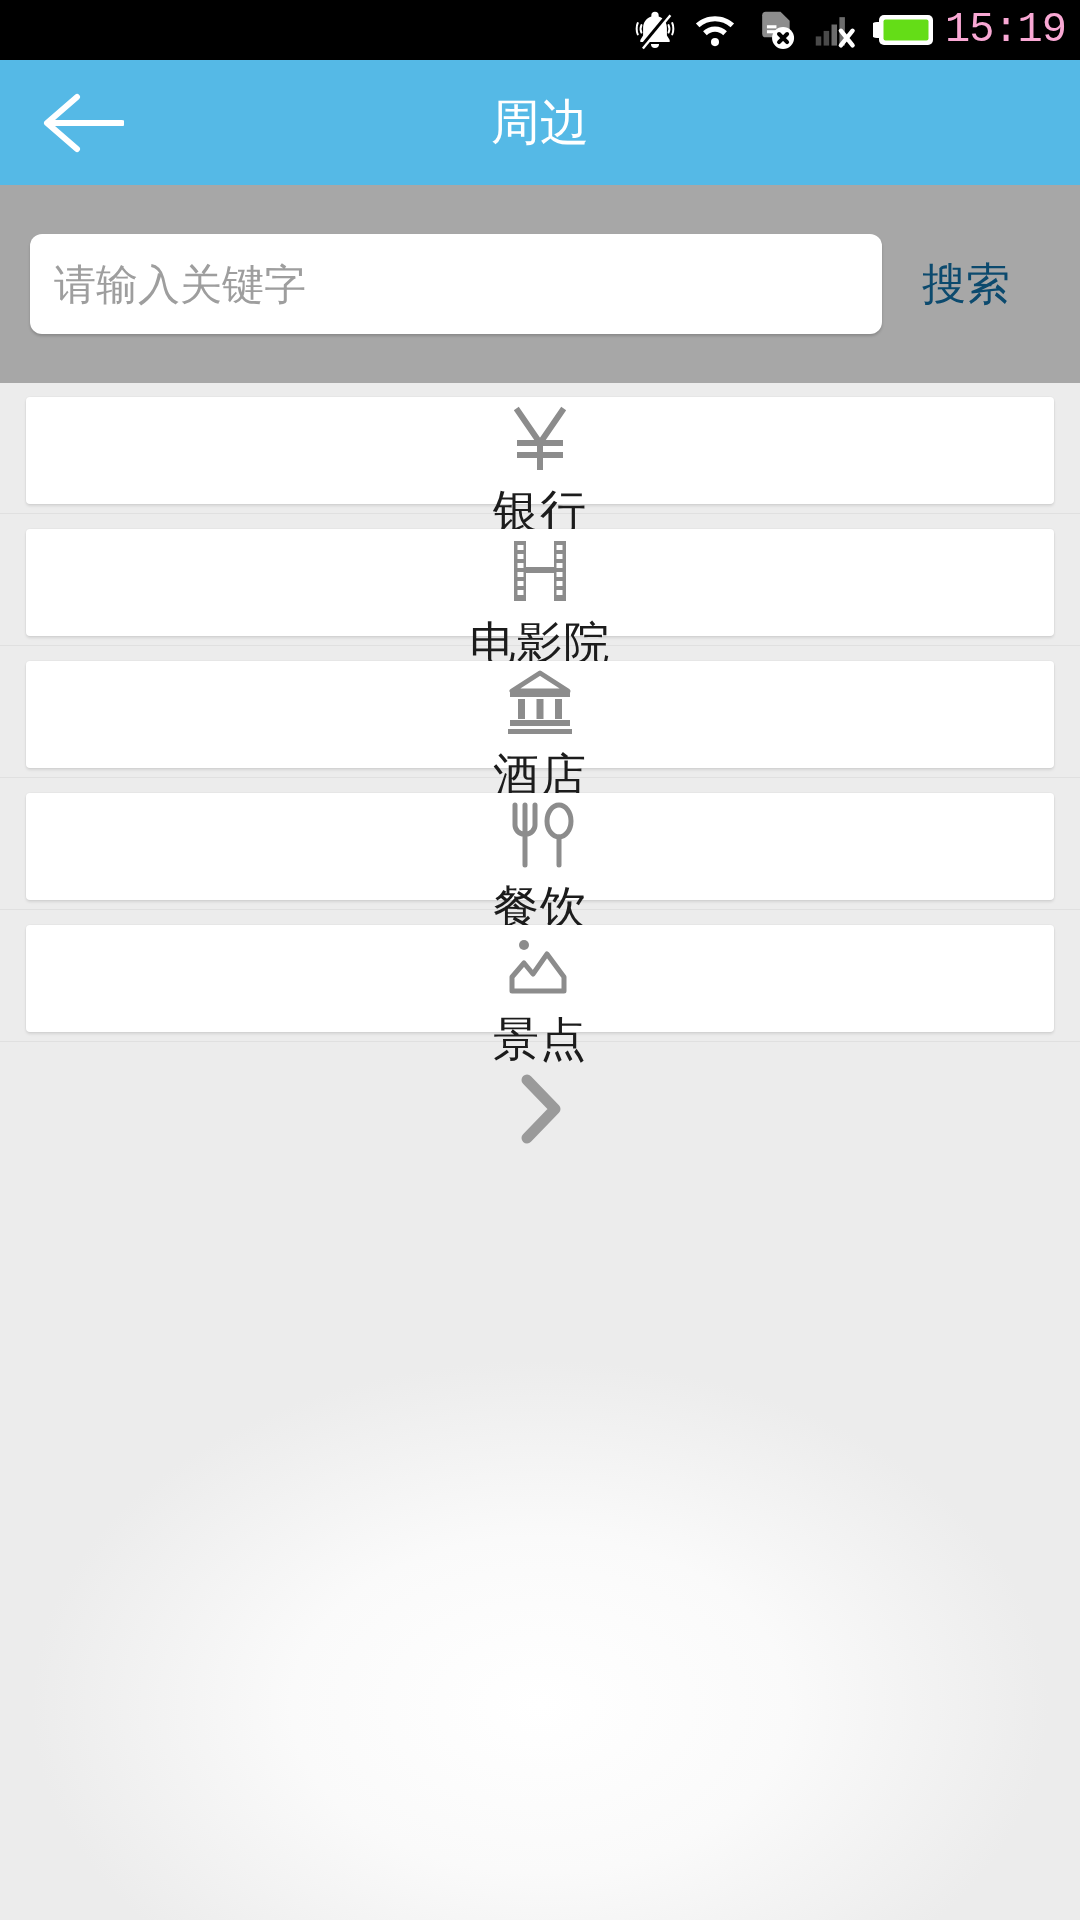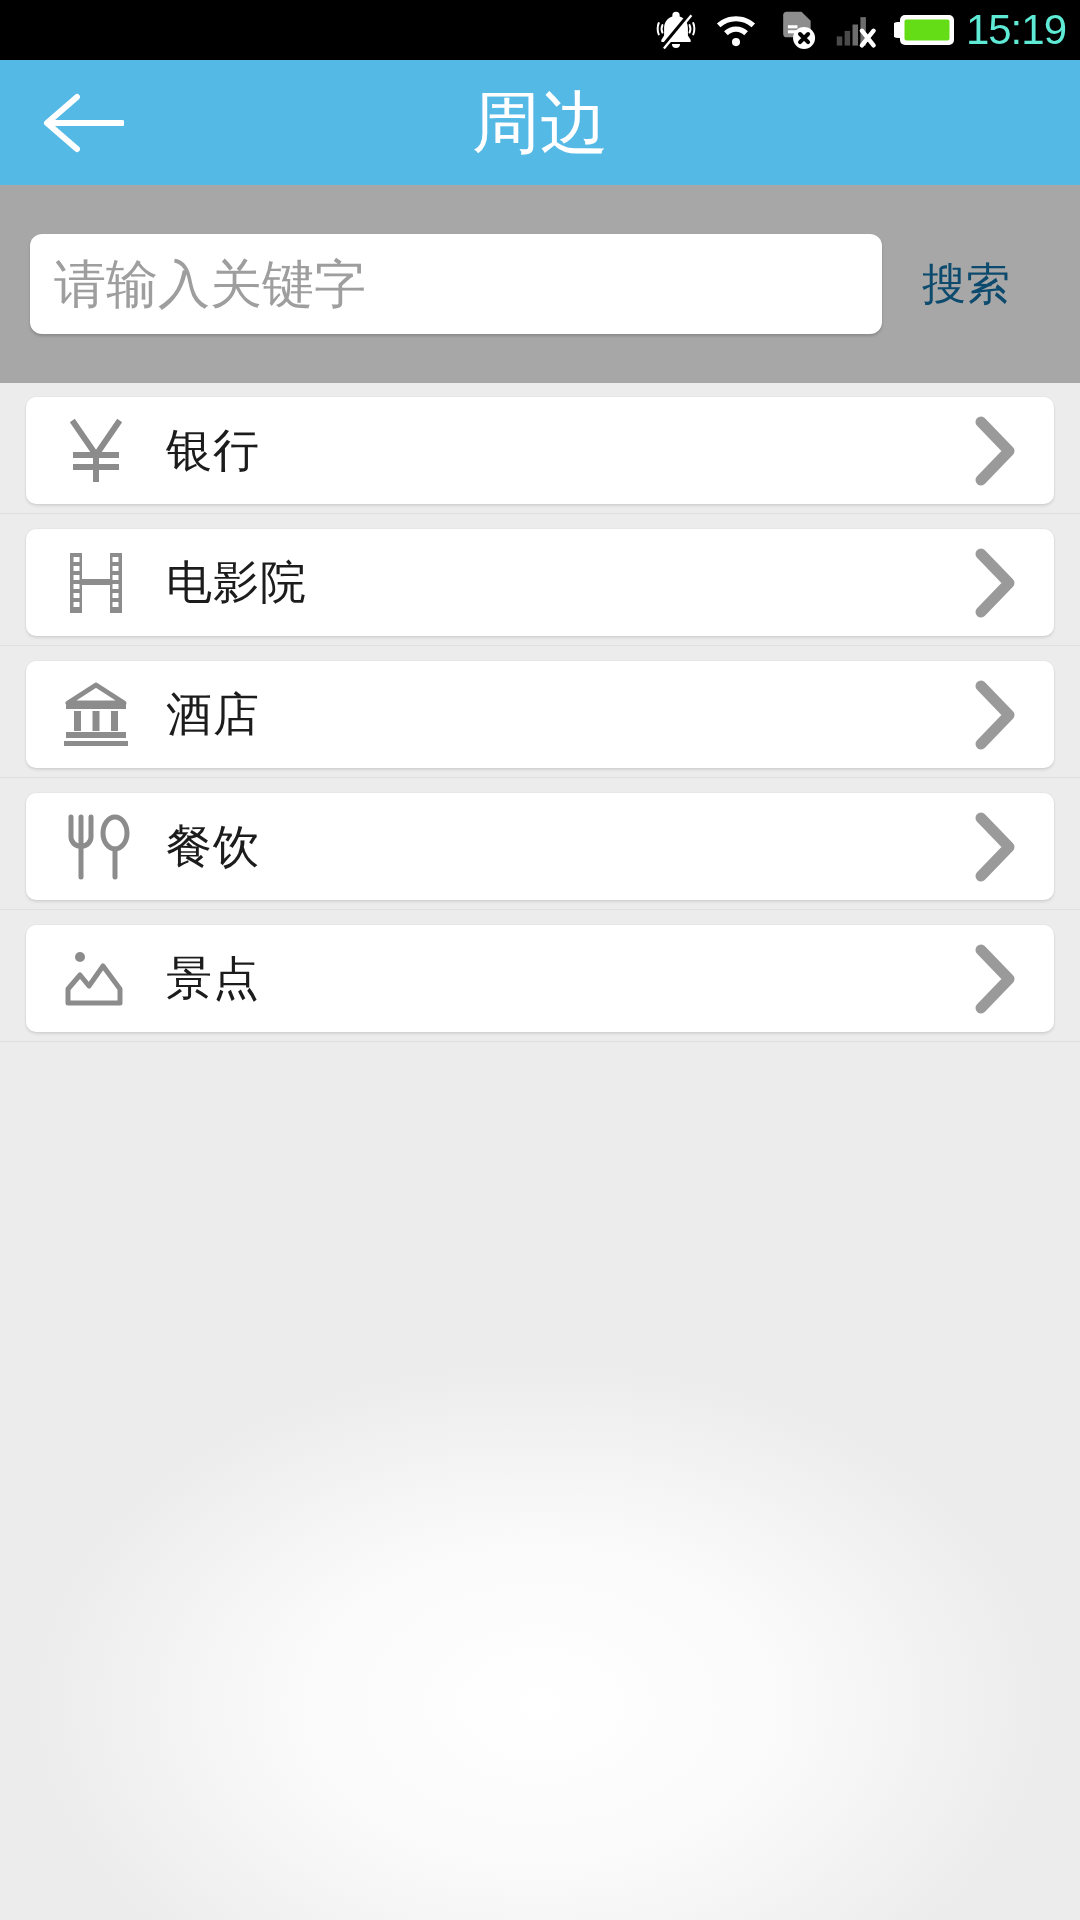--- a/index.html
+++ b/index.html
@@ -13,48 +13,48 @@
 
   
   .statusbar {
     height: 60px; background: #000000; color: #ffffff;
     display: flex; align-items: center; justify-content: flex-end;
     padding: 0 14px 0 0; flex: 0 0 60px;
   }
   .sb-icons { display: flex; align-items: center; gap: 16px; }
   .sb-icon { display: flex; align-items: center; justify-content: center; }
   .sb-time {
-    font-size: 42px; color: #5eead4; margin-left: 10px;
+    font-size: 42px; color: #f9a8d4; margin-left: 10px;
     letter-spacing: -1px; line-height: 1; font-weight: 300;
-    font-family: Liberation Sans, sans-serif;
+    font-family: Liberation Mono, monospace;
   }
 
   
   .header {
     height: 125px; background: #55b9e6; position: relative;
     display: flex; align-items: center; flex: 0 0 125px;
   }
   .back-btn {
     position: absolute; left: 36px; top: 50%; transform: translateY(-50%);
     width: 92px; height: 92px; display: flex; align-items: center; justify-content: center;
   }
   .header-title {
     width: 100%; text-align: center; color: #ffffff;
-    font-size: 68px; line-height: 125px; font-weight: 400;
+    font-size: 49px; line-height: 125px; font-weight: 400;
   }
 
   
   .searchbar {
     height: 198px; background: #a7a7a7; flex: 0 0 198px;
     display: flex; align-items: center; padding: 0 30px;
   }
   .search-input {
     flex: 1 1 auto; height: 100px; background: #ffffff;
     border: none; border-radius: 12px; outline: none;
-    font-size: 52px; color: #333333; padding: 0 24px;
+    font-size: 42px; color: #333333; padding: 0 24px;
     font-family: "DejaVu Sans", "Liberation Sans", sans-serif;
     box-shadow: 0 2px 3px rgba(0,0,0,0.18);
   }
   .search-input::placeholder { color: #9e9e9e; opacity: 1; }
   .search-btn {
     flex: 0 0 auto; width: 168px; text-align: center;
     font-size: 44px; color: #0c4a6e; user-select: none;
   }
 
   
@@ -65,23 +65,23 @@
       #ececec;
     padding-top: 10px;
   }
   .row {
     position: relative; height: 121px; margin: 0 0 11px 0;
     display: flex; align-items: center;
     border-bottom: 1px solid #e0e0e0;
   }
   .card {
     position: absolute; left: 26px; right: 26px; top: 4px; bottom: 9px;
-    background: #ffffff; border-radius: 10px;
+    background: #ffffff; border-radius: 4px;
     box-shadow: 0 2px 3px rgba(0,0,0,0.10), 0 0 0 1px rgba(0,0,0,0.02);
-    display: flex; align-items: center;
+    display: flex; align-items: center; flex-direction: column;
   }
   .row-icon {
     flex: 0 0 auto; width: 140px; display: flex;
     align-items: center; justify-content: center;
   }
   .row-label {
     flex: 1 1 auto; font-size: 46px; color: #1c1c1c; letter-spacing: 1px;
   }
   .row-chevron {
     flex: 0 0 auto; width: 120px; display: flex;

